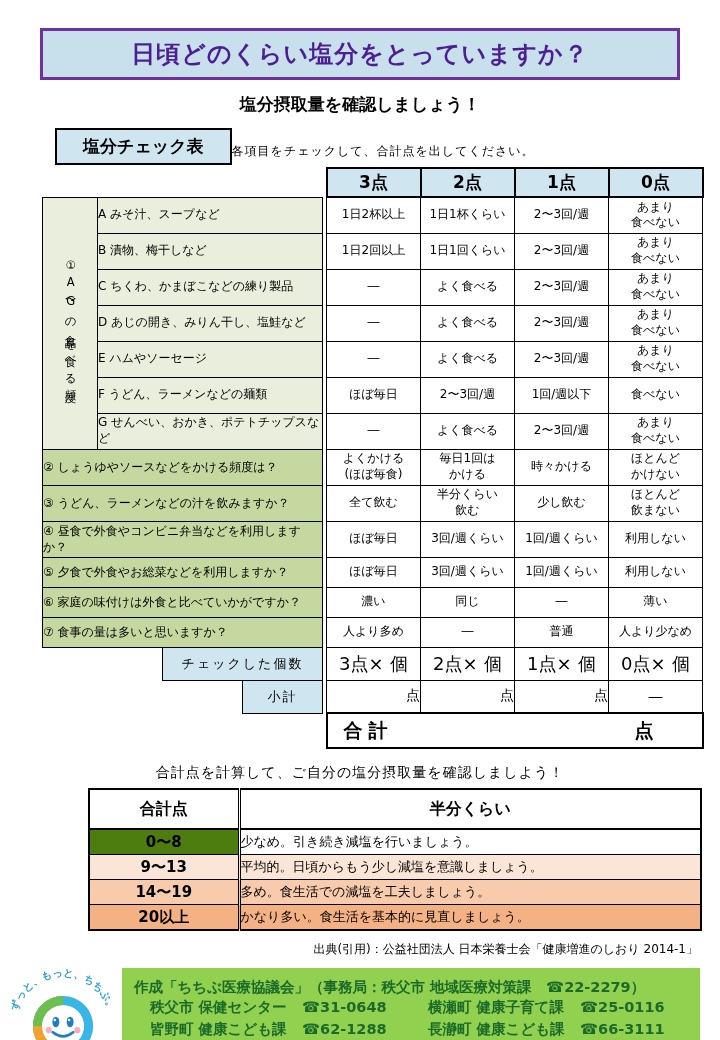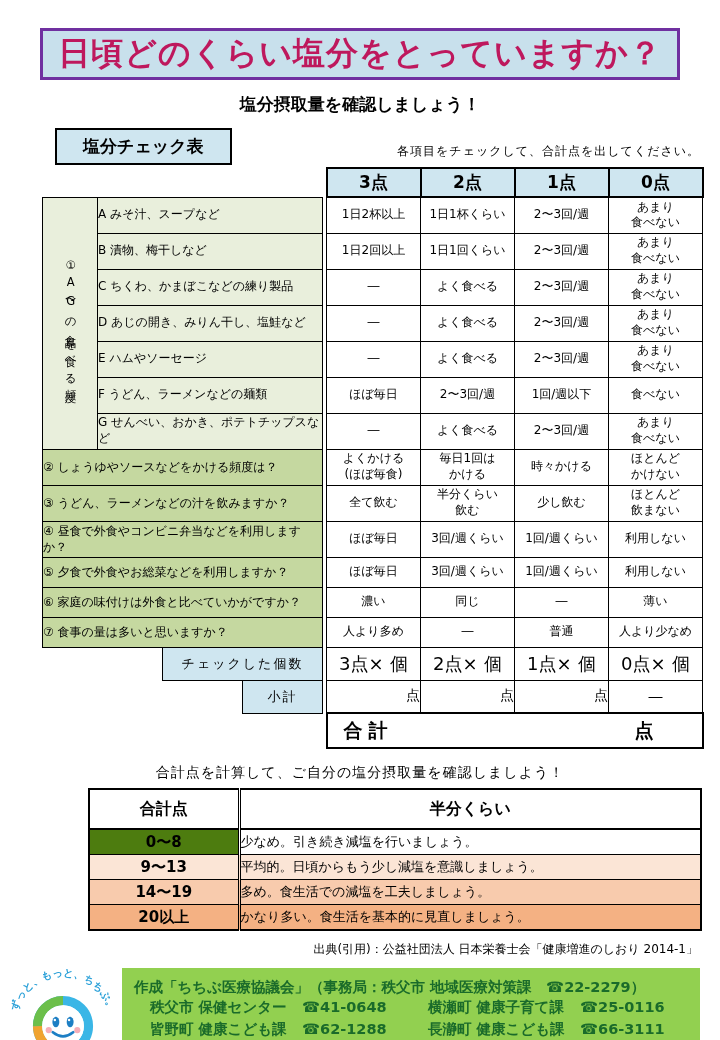--- a/index.html
+++ b/index.html
@@ -2,25 +2,25 @@
 <html><head>
 <meta charset="utf-8">
 <style>
   html,body{margin:0;padding:0;}
   body{width:720px;height:1040px;background:#ffffff;overflow:hidden;
        font-family:"DejaVu Sans","Liberation Sans",sans-serif;color:#000;}
 
   
   .title-box{margin:28px 40px 0 40px;height:46px;background:#c8e0ec;
              border:3px solid #7030a0;display:flex;align-items:center;justify-content:center;}
-  .title-text{font-size:32px;font-weight:bold;color:#be185d;letter-spacing:1px;}
+  .title-text{font-size:24px;font-weight:bold;color:#4c1d95;letter-spacing:1px;}
   .subtitle{margin-top:13px;text-align:center;font-size:17px;font-weight:bold;}
 
   
-  .check-head{margin:12px 20px 2px 55px;display:flex;justify-content:space-between;align-items:flex-end;gap:12px;}
+  .check-head{margin:12px 20px 2px 55px;display:flex;justify-content:flex-start;align-items:flex-end;}
   .check-label-box{border:2px solid #000;background:#cfe6f0;padding:5px 26px;font-size:17px;font-weight:bold;}
   .check-instruction{font-size:12px;margin-bottom:5px;letter-spacing:1px;}
 
   
   table.main{border-collapse:collapse;table-layout:fixed;margin-left:42px;}
   table.main td,table.main th{padding:0;vertical-align:middle;}
   td.b{border:1px solid #000;}
   td.nob{border:none;background:transparent;}
   th.hdr{border:2px solid #000;background:#cfe6f0;font-size:17px;font-weight:bold;height:27px;}
   td.glabel{background:#e9efdc;text-align:center;}
@@ -315,21 +315,21 @@
     <path d="M 42,63 Q 52,71 62,63" fill="none" stroke="#1d7fc4" stroke-width="2.6" stroke-linecap="round"></path>
     <text font-size="8" font-weight="bold" fill="#1c4f9c">
       <textPath href="#arcBot" startOffset="50%" text-anchor="middle">ちちぶ定住自立圏</textPath>
     </text>
   </svg>
   <div class="green-box">
     <div class="gb-line1">作成「ちちぶ医療協議会」（事務局：秩父市 地域医療対策課　☎22-2279）</div>
     <div class="contact-grid">
       <div class="contact">
           <span class="cname">秩父市 保健センター</span>
-          <span class="ctel">☎41-0648</span>
+          <span class="ctel">☎31-0648</span>
         </div>
       <div class="contact">
           <span class="cname">横瀬町 健康子育て課</span>
           <span class="ctel">☎25-0116</span>
         </div>
       <div class="contact">
           <span class="cname">皆野町 健康こども課</span>
           <span class="ctel">☎62-1288</span>
         </div>
       <div class="contact">

